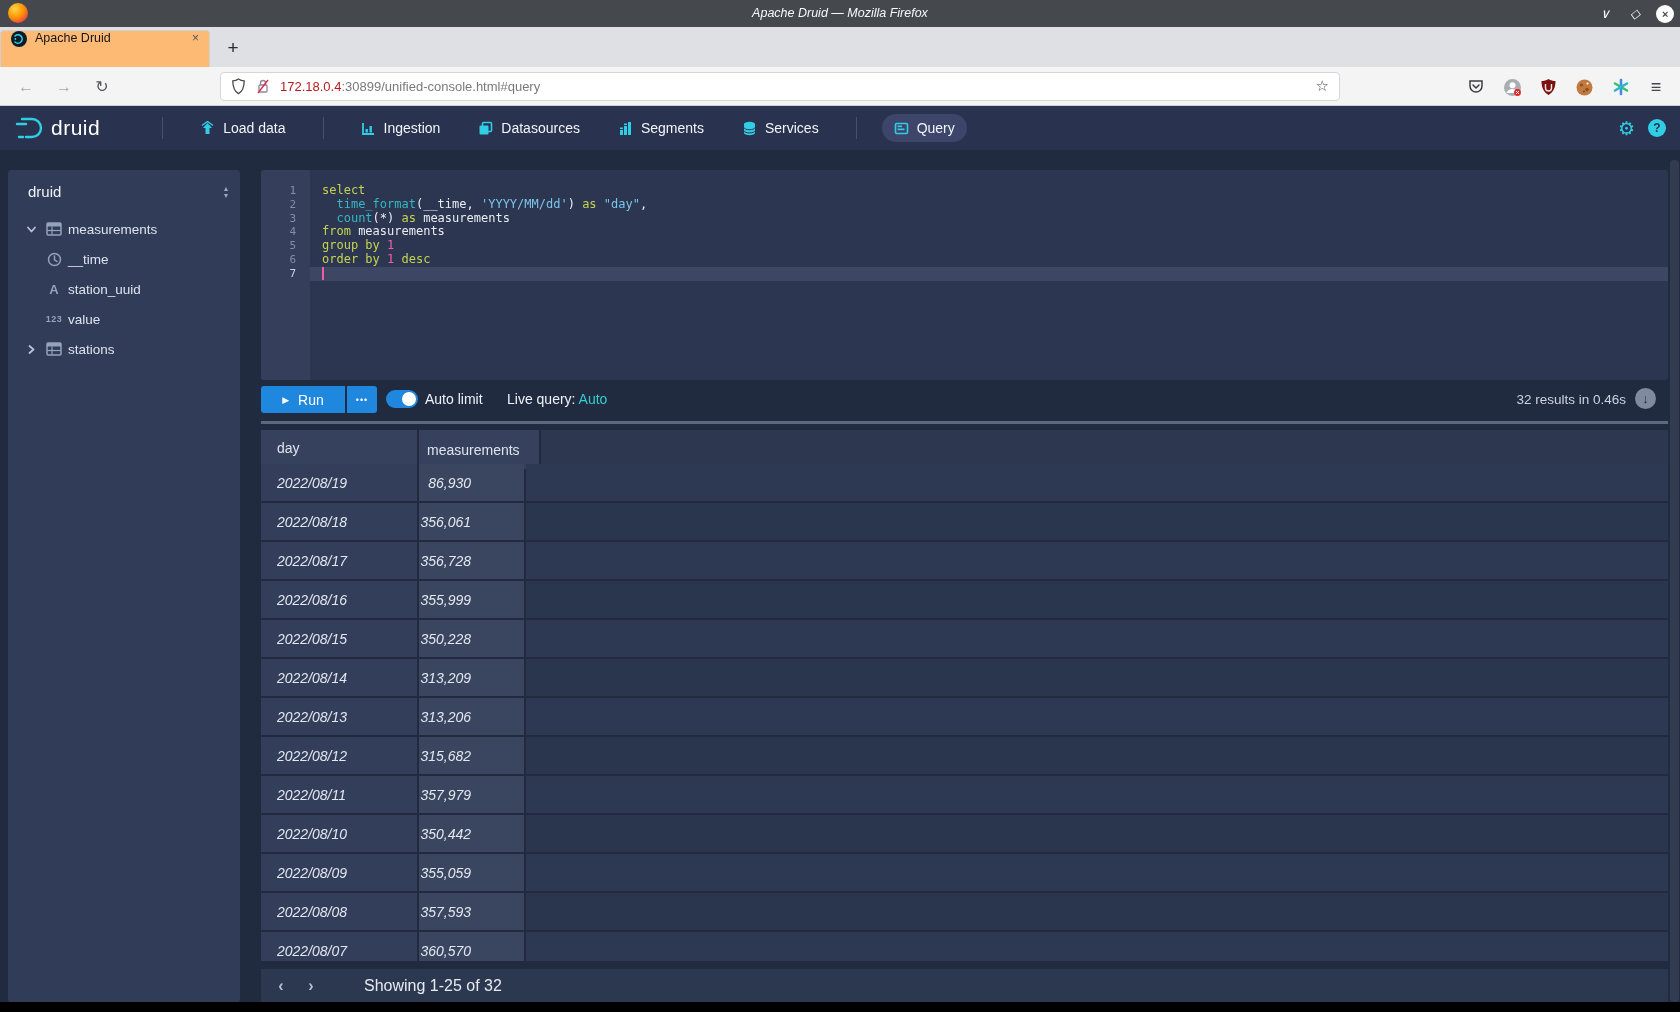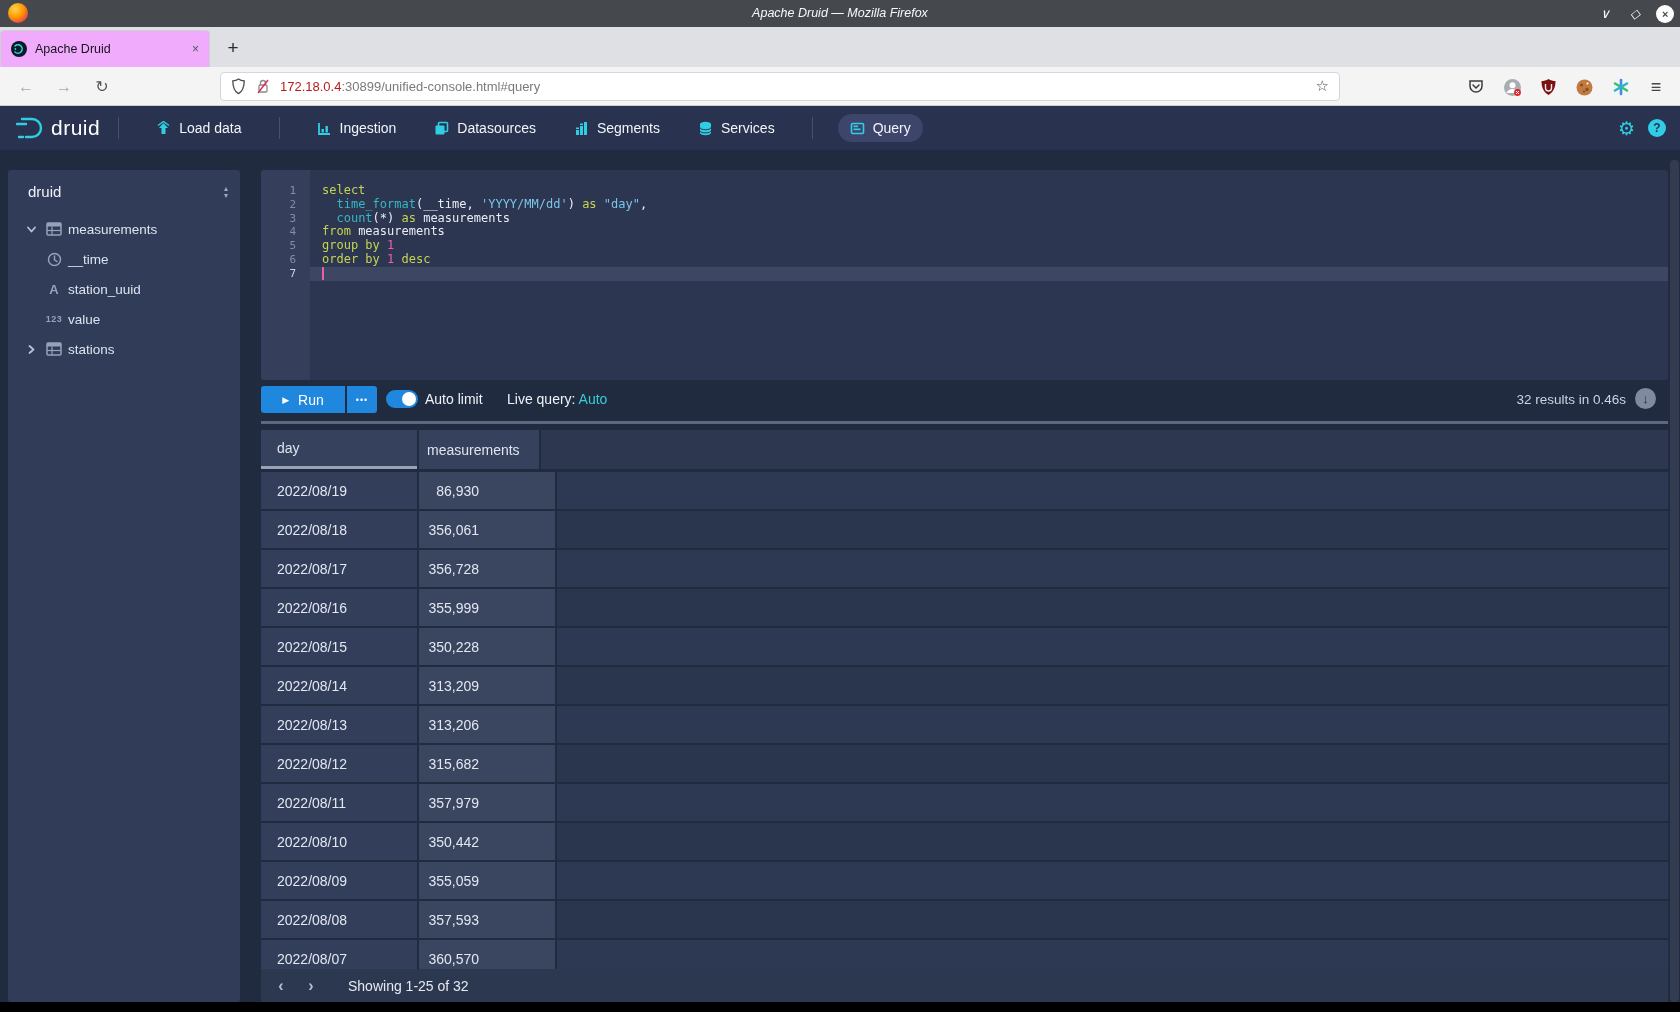--- a/index.html
+++ b/index.html
@@ -11,22 +11,22 @@
   .fx-logo { position:absolute; left:8px; top:3px; width:20px; height:20px; border-radius:50%;
     background:radial-gradient(circle at 35% 30%, #ffd54a 0%, #ff9500 45%, #e8543f 72%, #b5007f 100%); }
   .win-title { position:absolute; left:0; right:0; top:0; height:27px; line-height:27px; text-align:center;
     color:#f7f8f9; font-size:12.5px; }
   .win-controls { position:absolute; right:6px; top:0; height:27px; display:flex; align-items:center; gap:12px; }
   .win-btn { color:#fdfdfd; font-size:13px; width:18px; text-align:center; cursor:default; }
   .win-close { width:18px; height:18px; border-radius:50%; background:#fdfdfd; color:#45494e;
     font-size:11px; line-height:18px; text-align:center; font-weight:bold; }
 
   .tabbar { position:absolute; left:0; top:27px; width:1680px; height:40px; background:#dfe0e3; }
-  .tab { position:absolute; left:0; top:3px; width:210px; height:37px; background:#f0abfc;
-    border:1px solid #cfd0d4; border-bottom:none; border-radius:4px 4px 0 0; display:flex; align-items:center; }
+  .tab { position:absolute; left:0; top:3px; width:210px; height:37px; background:#fdba74;
+    border:1px solid #cfd0d4; border-bottom:none; border-radius:4px 4px 0 0; display:flex; align-items:flex-start; }
   .tab-favicon { width:16px; height:16px; border-radius:50%; background:#0c1a26; margin:0 8px 0 10px; position:relative; }
   .tab-favicon svg { position:absolute; left:2px; top:2px; }
   .tab-label { font-size:12.5px; color:#15141a; flex:1; }
   .tab-close { font-size:12px; color:#55555c; margin-right:10px; cursor:default; }
   .newtab { position:absolute; left:220px; top:8px; font-size:19px; color:#2c2c31; width:26px; height:26px;
     text-align:center; line-height:26px; }
 
   .toolbar { position:absolute; left:0; top:67px; width:1680px; height:39px; background:#f4f4f5;
     border-bottom:1px solid #ccd0d7; }
   .nav-btn { position:absolute; top:8px; width:24px; height:24px; text-align:center; line-height:24px;
@@ -102,35 +102,35 @@
     background:#7e8a9e; color:#212b3f; font-weight:bold; font-size:13px; text-align:center; line-height:21px; }
 
   .drag-divider { position:absolute; left:261px; top:315px; width:1407px; height:3px; background:#5d6880; }
 
   .rtable { position:absolute; left:261px; top:324px; width:1407px; height:539px; }
   .thead { display:flex; height:39px;text-align:right; }
   .th { background:#36415e; color:#dee4ee; font-size:14px; display:flex; align-items:center; }
   .th-day { width:156px; padding-left:16px; border-bottom:3px solid #99a2b5; }
   .th-meas { width:120px; padding-left:8px; margin-left:2px; }
   .th-fill { flex:1; background:#2d3850; margin-left:2px; }
-  .tbody { position:absolute; left:0; top:42px; width:1407px; height:497px; overflow:hidden; }
+  .tbody { position:absolute; left:0; top:34px; width:1407px; height:497px; overflow:hidden;font-style:italic; }
   .trow { display:flex; height:37px; margin-bottom:2px; }
   .td { font-size:14px; color:#e2e7f0; display:flex; align-items:center; }
   .td-day { width:156px; padding-left:16px; background:#333e5b; }
-  .td-meas { width:136px; padding-left:8px; margin-left:2px; background:#3a4660; }
+  .td-meas { width:105px; margin-left:2px; background:#3a4660; }
   .td-meas span { display:inline-block; width:52px; text-align:right; }
   .td-fill { flex:1; margin-left:2px; }
   .trow:nth-child(odd) .td-fill { background:#2d3953; }
   .trow:nth-child(even) .td-fill { background:#2a364e; }
 
   .pager { position:absolute; left:261px; top:863px; width:1407px; height:33px; background:#2c3750;
     display:flex; align-items:center; }
   .pg-btn { color:#b7c0cf; font-size:16px; font-weight:bold; width:30px; text-align:center; }
   .pg-btn:first-child { margin-left:5px; }
-  .pg-text { margin-left:22px; font-size:14px; color:#e6eaf1; }
+  .pg-text { margin-left:38px; font-size:16px; color:#e6eaf1; }
 
   .page-scrollbar { position:absolute; left:1670px; top:54px; width:9px; height:842px; background:#323b50; border-radius:4px; }
 </style>
 </head>
 <body>
 
 <div class="screen">
 
   <div class="titlebar">
     <div class="fx-logo"></div>
@@ -228,21 +228,21 @@
 
     <div class="dnavbar">
       <div class="brand">
         <svg width="30" height="26" viewBox="0 0 30 26">
             <path d="M8 4 h10 a9 9 0 0 1 0 18 h-6" fill="none" stroke="#30cee4" stroke-width="2.4" stroke-linecap="round"></path>
             <path d="M3 9 h9" stroke="#30cee4" stroke-width="2.4" stroke-linecap="round"></path>
             <path d="M5 22 h4" stroke="#30cee4" stroke-width="2.4" stroke-linecap="round"></path>
           </svg>
         <span class="brand-text">druid</span>
       </div>
-      <div id="dnav-items" style="display:flex; align-items:center;">
+      <div id="dnav-items" style="display:flex; align-items:center;padding-left:44px;">
           <div class="nav-sep"></div>
           <div class="dnav-item">
             <span style="display: flex;">
               <svg width="15" height="15" viewBox="0 0 15 15">
                 <path d="M7.5 2 L12 7 H9.5 V13 H5.5 V7 H3 Z" fill="#30cee4"></path>
                 <path d="M2 4.5 L7.5 0.5 L13 4.5" fill="none" stroke="#30cee4" stroke-width="1.4"></path>
               </svg>
             </span>
             <span>Load data</span>
           </div>

